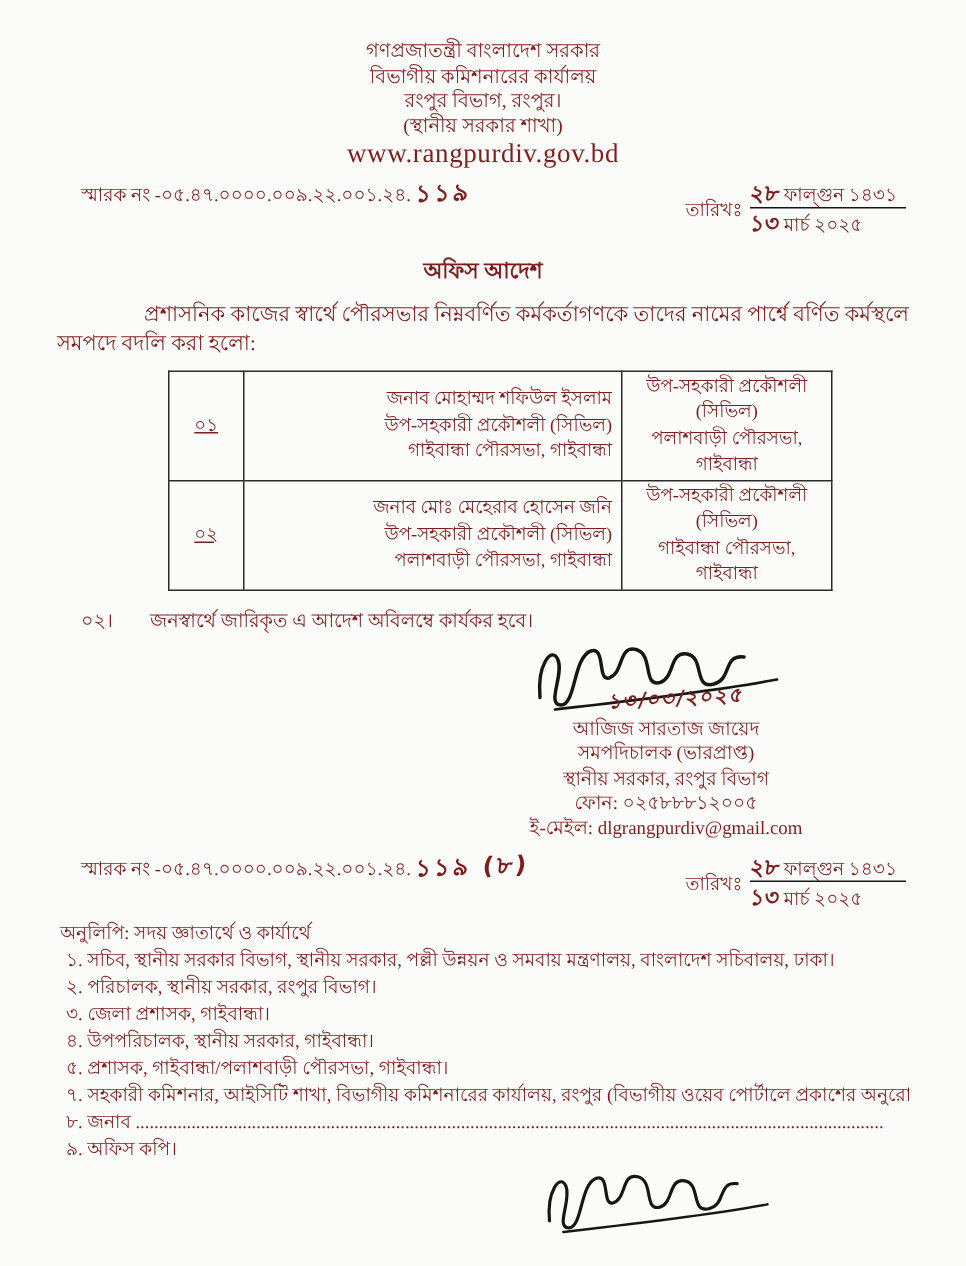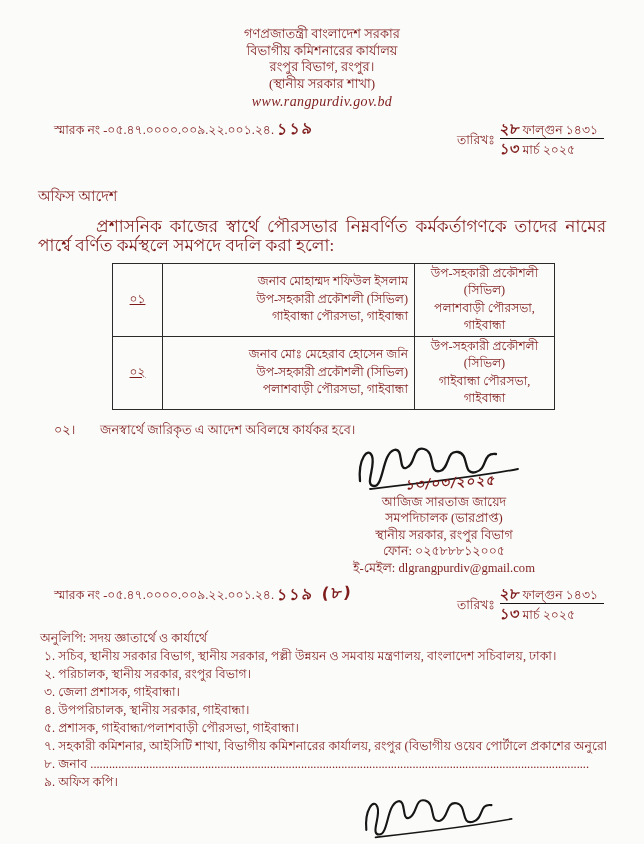--- a/index.html
+++ b/index.html
@@ -4,38 +4,38 @@
 <style>
   html,body{margin:0;padding:0;background:#d8d8d8;}
   .page{
     width:644px;height:844px;margin:0 auto;background:#fbfbf9;
     box-sizing:border-box;padding:26px 38px 6px 38px;position:relative;
     font-family:"Liberation Serif","DejaVu Serif",serif;color:#7f1d1d;
     overflow:hidden;
   }
   
   .hdr{text-align:center;font-size:13px;line-height:16.5px;}
-  .hdr .site{font-size:14px;letter-spacing:.4px;margin-top:2px;font-style:italic;}
+  .hdr .site{font-size:18px;letter-spacing:.4px;margin-top:2px;}
   
   .memo-row{display:flex;justify-content:space-between;align-items:flex-start;
     margin-top:10px;font-size:12.4px;}
   .memo-left{padding-left:16px;white-space:nowrap;}
   .hand{font-family:"DejaVu Sans",sans-serif;font-weight:700;font-size:16px;
     display:inline-block;transform:skewX(-7deg) rotate(-2deg);letter-spacing:2px;
     margin-left:3px;line-height:14px;}
   .date-wrap{display:flex;gap:5px;align-items:center;margin-right:2px;justify-content:flex-end;}
   .date-frac{display:inline-block;}
   .date-top{border-bottom:1.4px solid #141414;padding:0 6px 1px 0;white-space:nowrap;}
   .date-bot{padding-top:1px;white-space:nowrap;}
   .hand-d{font-family:"DejaVu Sans",sans-serif;font-weight:700;font-size:15px;
     display:inline-block;transform:skewX(-8deg);margin-right:3px;line-height:12px;}
   
-  .title{font-weight:400;font-size:14.5px;margin-top:24px;}
+  .title{text-align:center;font-weight:700;font-size:14.5px;margin-top:8px;}
   
-  .body-para{margin:8px 0 0 0;font-size:17px;line-height:19px;
+  .body-para{margin:8px 0 0 0;font-size:14px;line-height:19px;
     text-align:justify;text-indent:58px;}
   
   table.ttable{border-collapse:collapse;margin:8px 0 0 74px;font-size:12.2px;
     table-layout:fixed;width:442px;}
   .ttable th,.ttable td{border:1px solid #2a2a2a;padding:1px 6px;vertical-align:middle;}
   .ttable th{font-weight:600;text-align:center;padding:2px 4px;}
   .col-sl{width:50px;}
   .col-cur{width:252px;}
   .col-new{width:140px;}
   td.sl{text-align:center;text-decoration:underline;}

